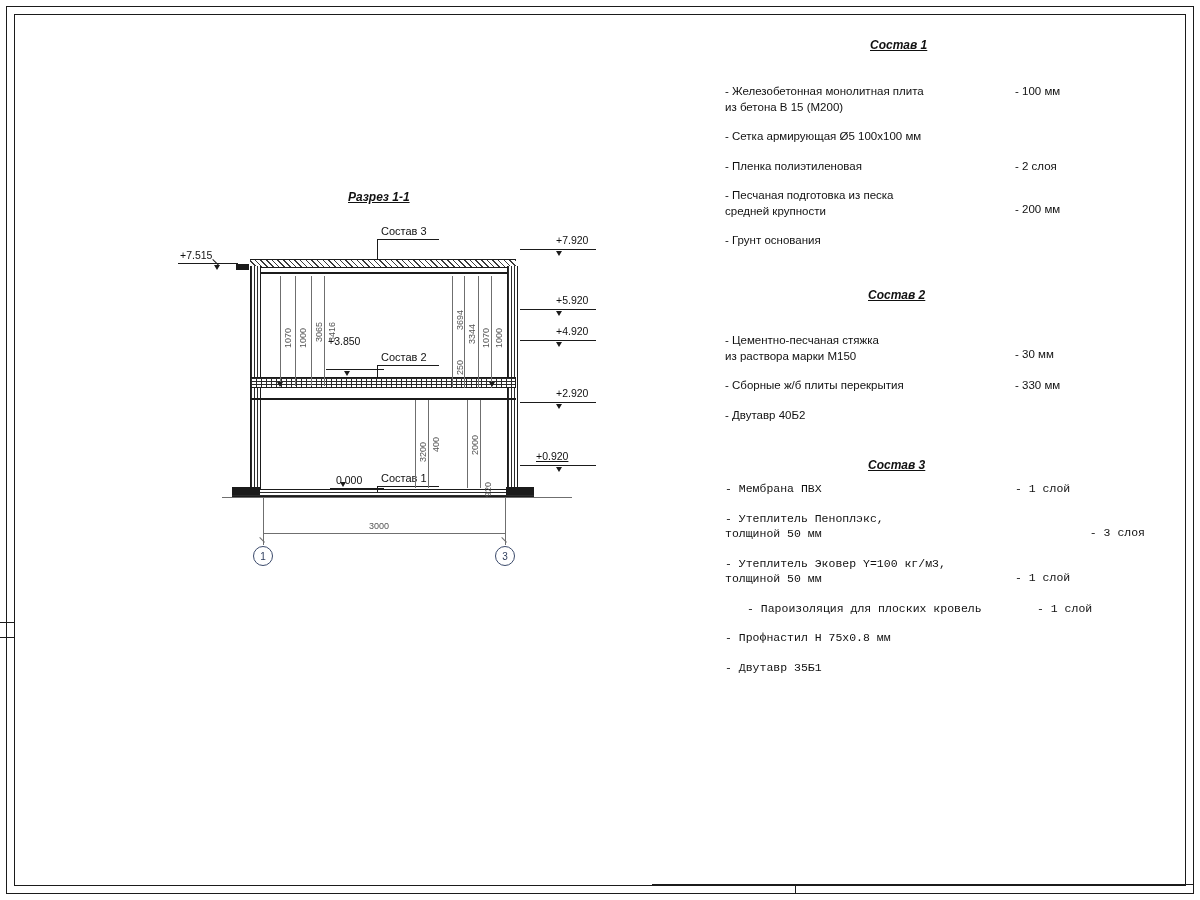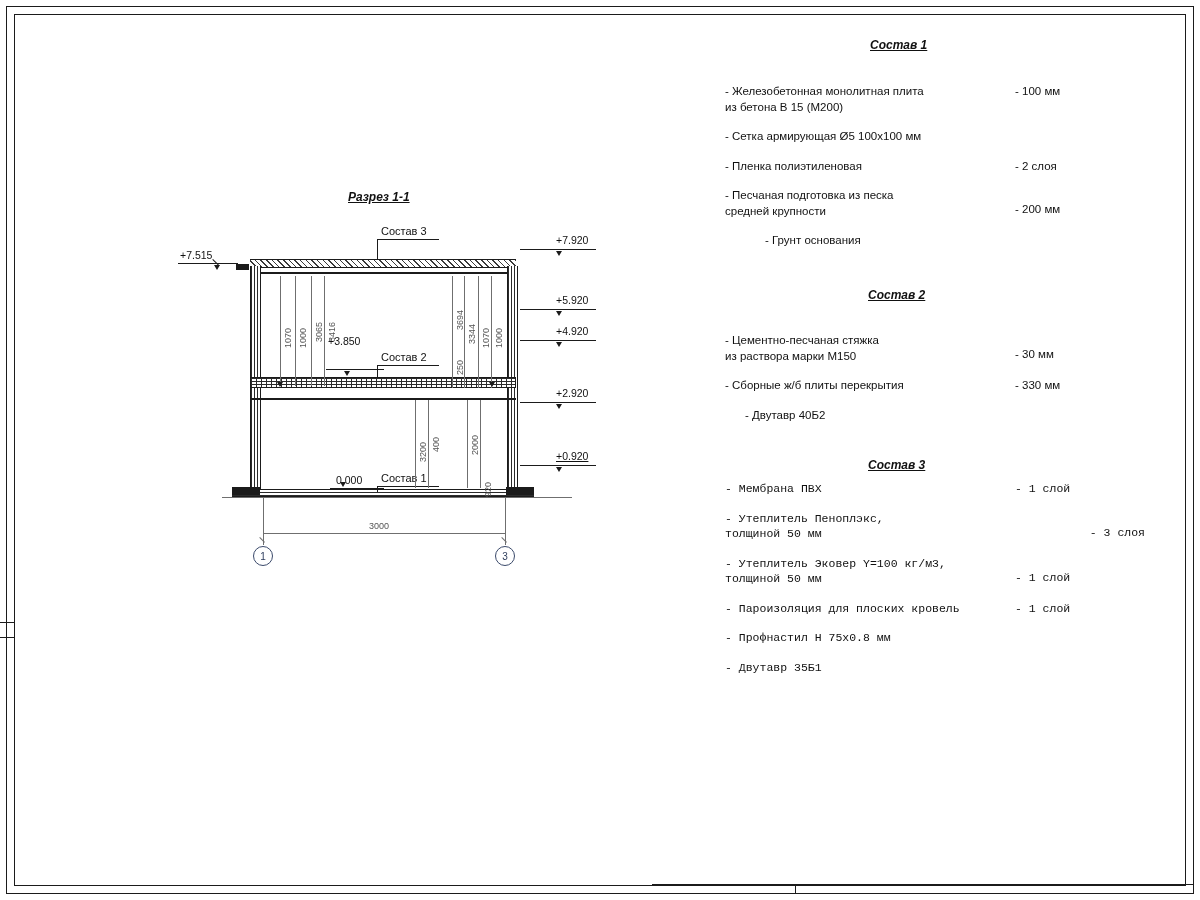--- a/index.html
+++ b/index.html
@@ -275,21 +275,21 @@
   <div class="arrow-down" style="left:556px; top:311px;"></div>
 
   <div class="lvl-mark" style="left:556px; top:325px;">+4.920</div>
   <div class="ln" style="left:520px; top:340px; width:76px; height:1px;"></div>
   <div class="arrow-down" style="left:556px; top:342px;"></div>
 
   <div class="lvl-mark" style="left:556px; top:387px;">+2.920</div>
   <div class="ln" style="left:520px; top:402px; width:76px; height:1px;"></div>
   <div class="arrow-down" style="left:556px; top:404px;"></div>
 
-  <div class="lvl-mark" style="left:556px; top:450px;text-decoration:underline;">+0.920</div>
+  <div class="lvl-mark" style="left:536px; top:450px;text-decoration:underline;">+0.920</div>
   <div class="ln" style="left:520px; top:465px; width:76px; height:1px;"></div>
   <div class="arrow-down" style="left:556px; top:467px;"></div>
 
   <div class="ln-gray" style="left:280px; top:276px; width:1px; height:110px;"></div>
   <div class="ln-gray" style="left:295px; top:276px; width:1px; height:110px;"></div>
   <div class="ln-gray" style="left:311px; top:276px; width:1px; height:110px;"></div>
   <div class="ln-gray" style="left:324px; top:276px; width:1px; height:110px;"></div>
 
   <div class="txt-sm txt-gray vert" style="left:283px; top:348px;">1070</div>
   <div class="txt-sm txt-gray vert" style="left:298px; top:348px;">1000</div>
@@ -344,38 +344,38 @@
     </div>
     <div class="spec-row" style="margin-top:8px;">
       <div class="spec-name">- Пленка полиэтиленовая</div>
       <div class="spec-val">-  2 слоя</div>
     </div>
     <div class="spec-row" style="margin-top:8px;">
       <div class="spec-name">- Песчаная подготовка из песка
 средней крупности</div>
       <div class="spec-val" style="padding-top:14px;">- 200 мм</div>
     </div>
-    <div class="spec-row" style="margin-top:12px;justify-content:flex-end;">
+    <div class="spec-row" style="margin-top:12px;">
       <div class="spec-name">- Грунт основания</div>
       <div class="spec-val"></div>
     </div>
   </div>
 
   <div class="spec-title" style="left:868px; top:288px;">Состав 2</div>
   <div class="spec-block" style="left:725px; top:333px;">
     <div class="spec-row">
       <div class="spec-name">- Цементно-песчаная стяжка
 из раствора марки М150</div>
       <div class="spec-val" style="padding-top:14px;">- 30 мм</div>
     </div>
     <div class="spec-row" style="margin-top:8px;">
       <div class="spec-name">- Сборные ж/б плиты перекрытия</div>
       <div class="spec-val">- 330 мм</div>
     </div>
-    <div class="spec-row" style="margin-top:14px;justify-content:center;">
+    <div class="spec-row" style="margin-top:14px;">
       <div class="spec-name">- Двутавр 40Б2</div>
       <div class="spec-val"></div>
     </div>
   </div>
 
   <div class="spec-title" style="left:868px; top:458px;">Состав 3</div>
   <div class="spec-block" style="left:725px; top:481px;font-family:Liberation Mono, monospace;">
     <div class="spec-row">
       <div class="spec-name">- Мембрана ПВХ</div>
       <div class="spec-val">- 1 слой</div>
@@ -383,21 +383,21 @@
     <div class="spec-row" style="margin-top:8px;">
       <div class="spec-name">- Утеплитель Пеноплэкс,
 толщиной 50 мм</div>
       <div class="spec-val" style="padding-top:14px;text-align:right;">- 3 слоя</div>
     </div>
     <div class="spec-row" style="margin-top:6px;">
       <div class="spec-name">- Утеплитель Эковер Y=100 кг/м3,
 толщиной 50 мм</div>
       <div class="spec-val" style="padding-top:14px;">- 1 слой</div>
     </div>
-    <div class="spec-row" style="margin-top:6px;">
+    <div class="spec-row" style="margin-top:6px;margin-left:22px;">
       <div class="spec-name">- Пароизоляция для плоских кровель</div>
       <div class="spec-val">- 1 слой</div>
     </div>
     <div class="spec-row" style="margin-top:8px;">
       <div class="spec-name">- Профнастил Н 75х0.8 мм</div>
       <div class="spec-val"></div>
     </div>
     <div class="spec-row" style="margin-top:8px;">
       <div class="spec-name">- Двутавр 35Б1</div>
       <div class="spec-val"></div>

